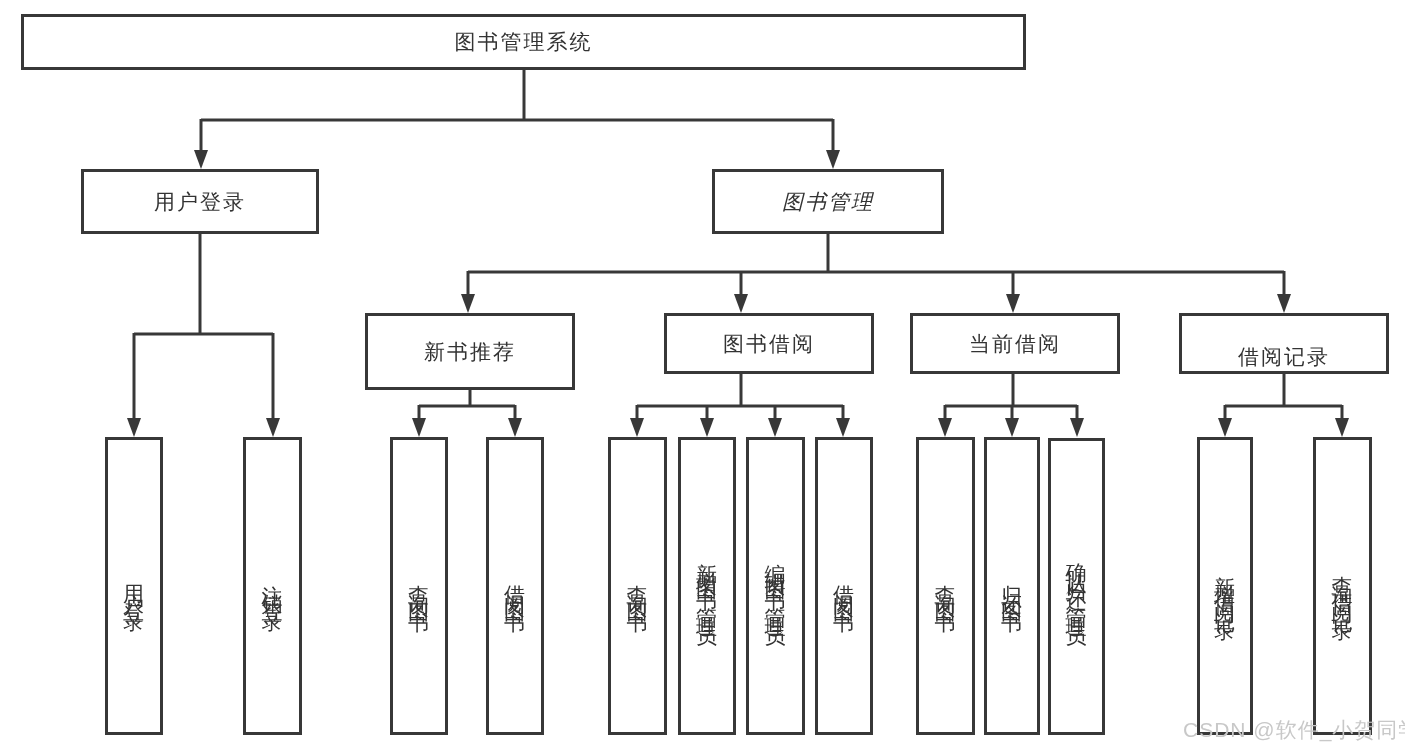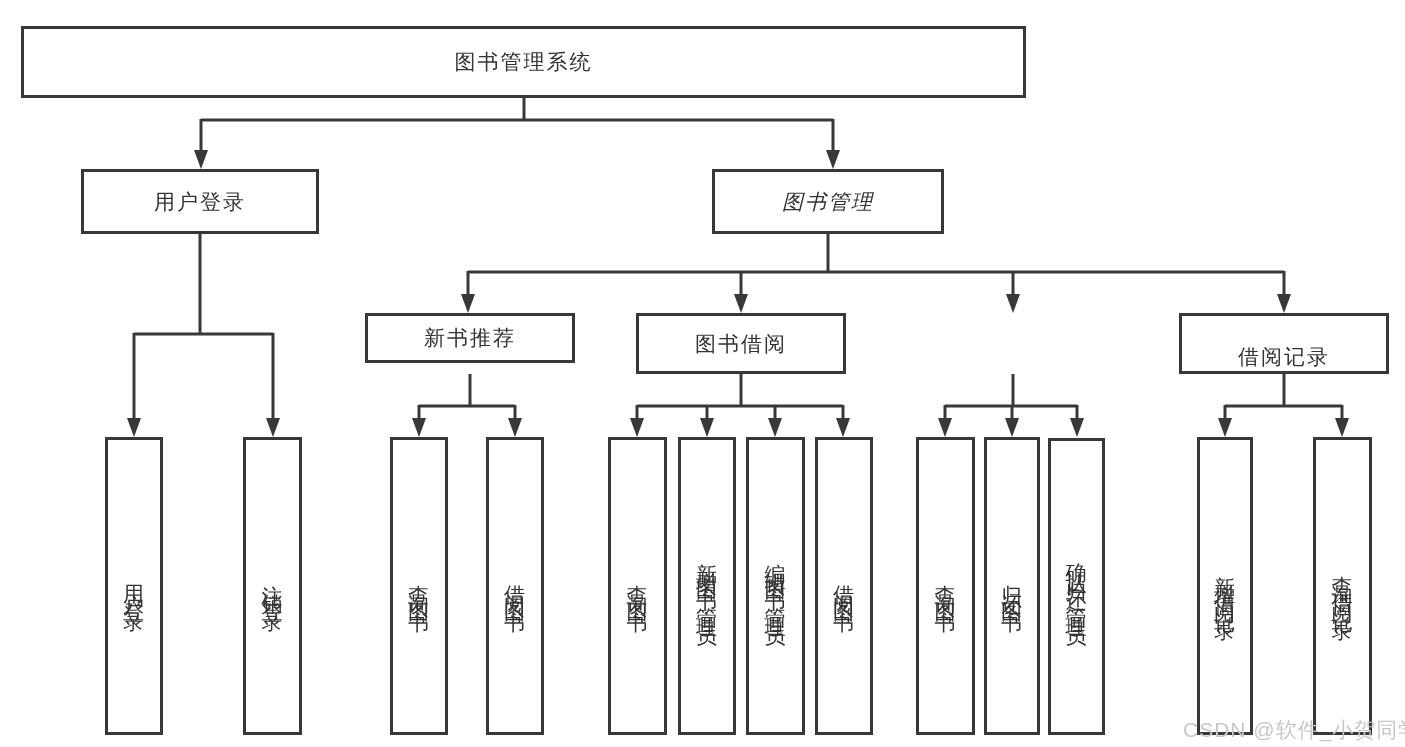--- a/index.html
+++ b/index.html
@@ -129,36 +129,39 @@
       <path d="M768 418 L782 418 L775 437 Z"></path>
       <path d="M836 418 L850 418 L843 437 Z"></path>
       <path d="M938 418 L952 418 L945 437 Z"></path>
       <path d="M1005 418 L1019 418 L1012 437 Z"></path>
       <path d="M1070 418 L1084 418 L1077 437 Z"></path>
       <path d="M1218 418 L1232 418 L1225 437 Z"></path>
       <path d="M1335 418 L1349 418 L1342 437 Z"></path>
     </g>
   </svg>
 
-  <div class="node" style="left:21px; top:26px; width:1005px; height:72px;">
+  <div class="node" style="left:21px; top:14px; width:1005px; height:56px;">
     <span>图书管理系统</span>
   </div>
 
   <div class="node" style="left:81px; top:169px; width:238px; height:65px;">
     <span>用户登录</span>
   </div>
   <div class="node" style="left:712px; top:169px; width:232px; height:65px;font-style:italic;">
     <span>图书管理</span>
   </div>
 
-  <div class="node" style="left:365px; top:313px; width:210px; height:50px;">
+  <div class="node" style="left:365px; top:313px; width:210px; height:77px;">
     <span>新书推荐</span>
   </div>
-  <div class="node" style="left:636px; top:313px; width:210px; height:61px;">
+  <div class="node" style="left:664px; top:313px; width:210px; height:61px;">
     <span>图书借阅</span>
+  </div>
+  <div class="node" style="left:910px; top:313px; width:210px; height:61px;">
+    <span>当前借阅</span>
   </div>
   <div class="node" style="left:1179px; top:313px; width:210px; height:61px;align-items:flex-end;">
     <span>借阅记录</span>
   </div>
 
   <div class="node vnode" style="left:105px; top:437px; width:58px; height:298px;">
     <span class="vtext">用户登录</span>
   </div>
   <div class="node vnode" style="left:243px; top:437px; width:59px; height:298px;">
     <span class="vtext">注销登录</span>

